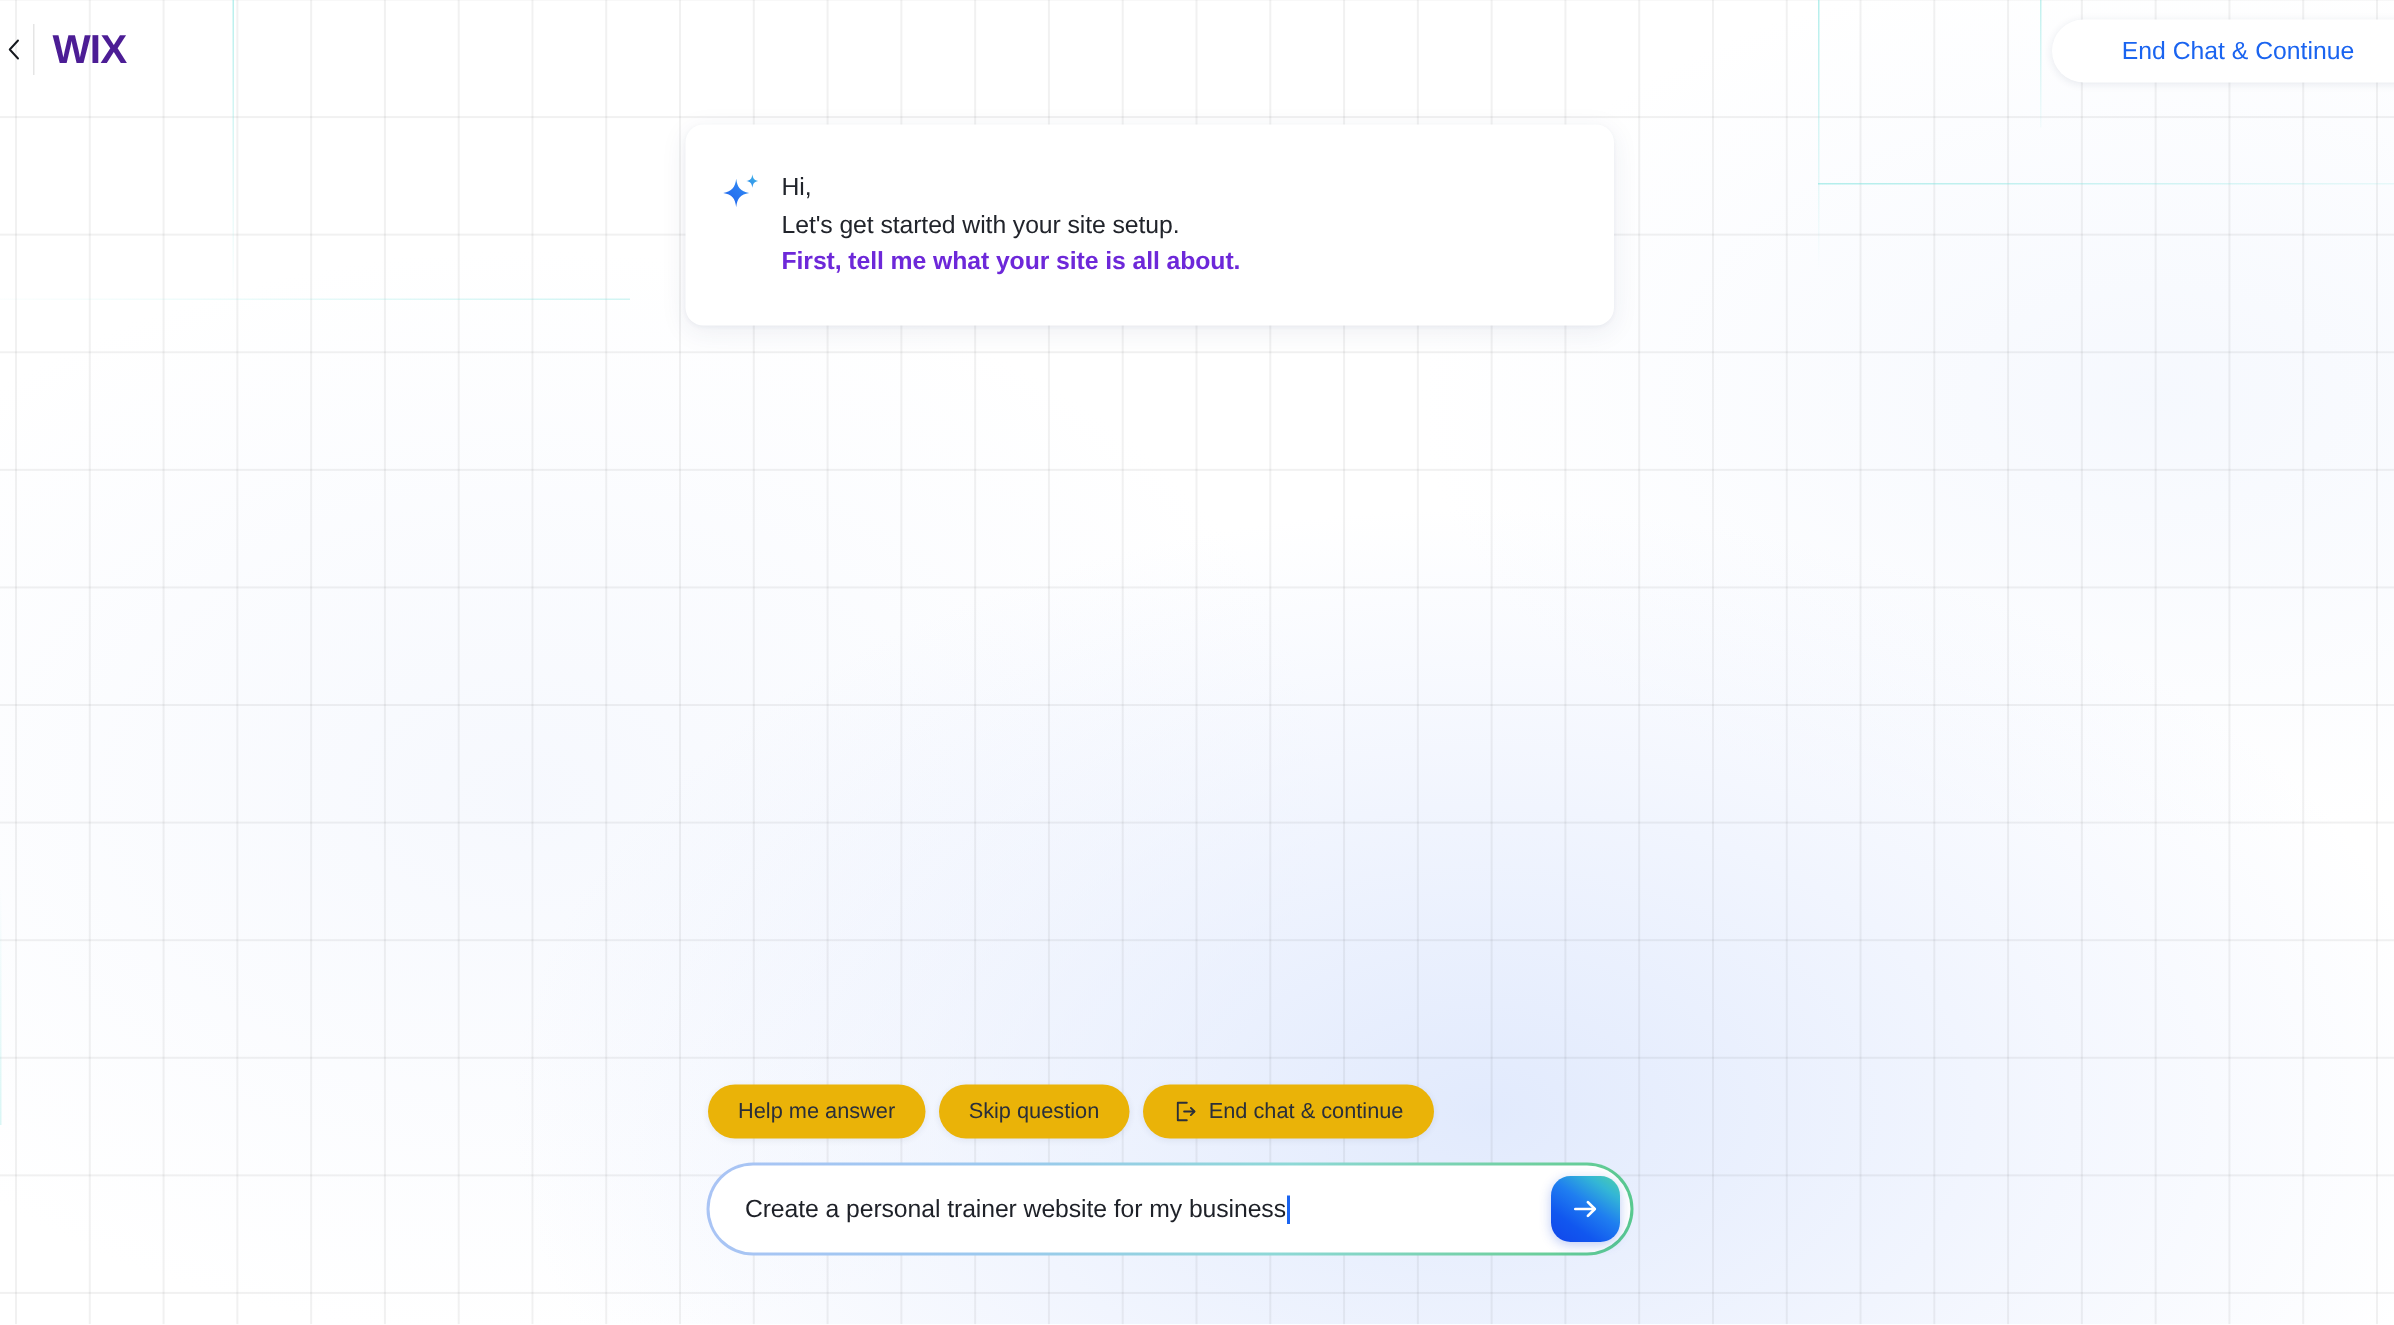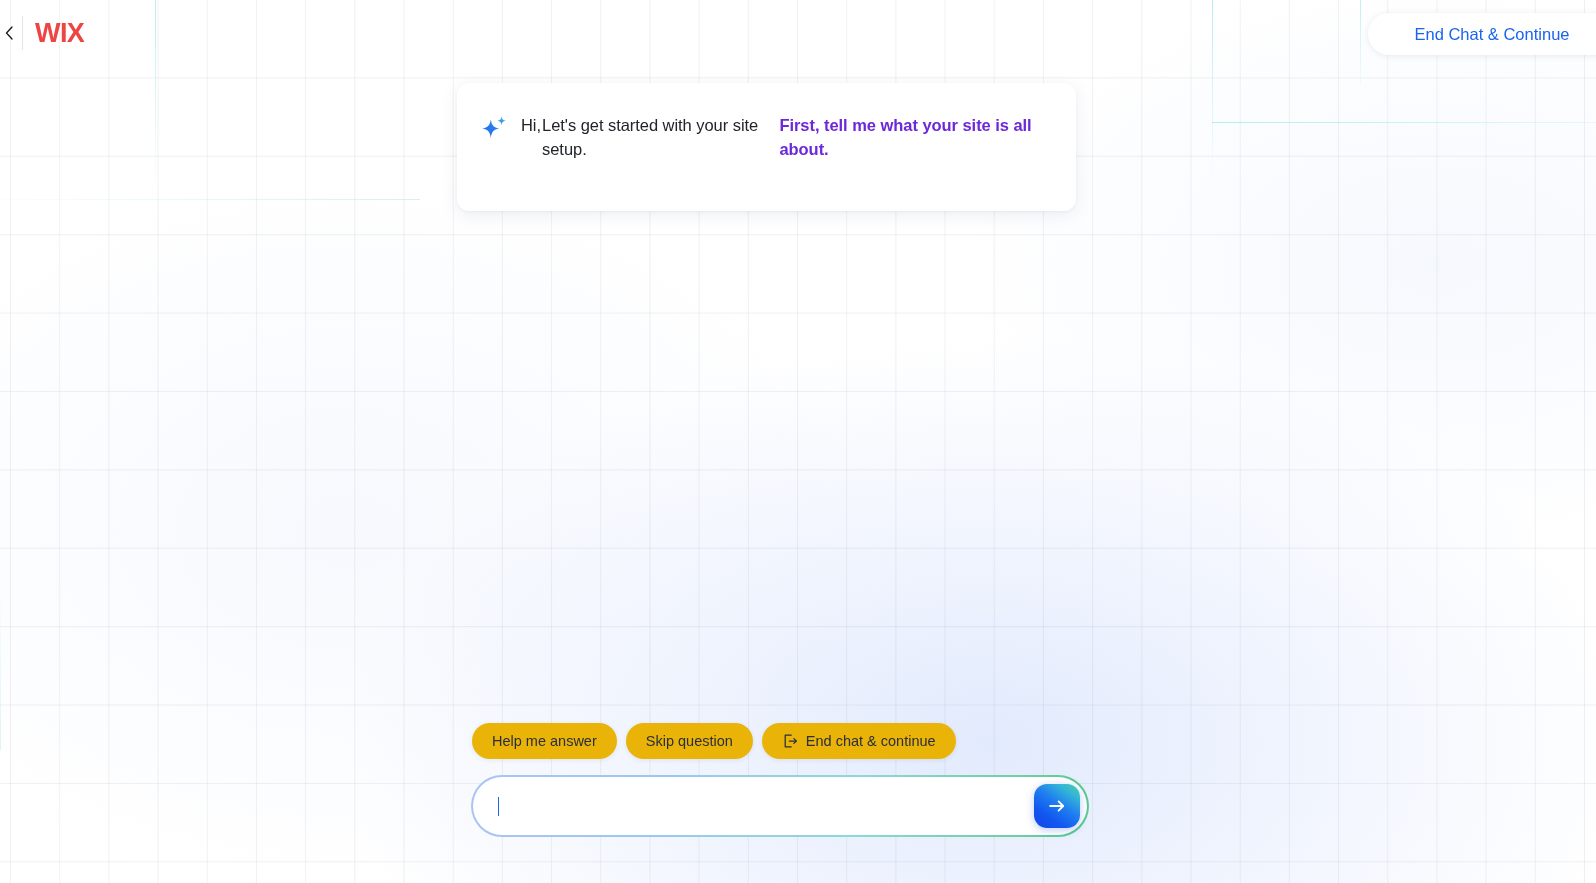--- a/index.html
+++ b/index.html
@@ -91,21 +91,21 @@
     height: 34px;
     background: rgba(0,0,0,0.10);
     margin: 0 12px 0 2px;
   }
 
   .wix-logo {
     font-family: "Liberation Sans", sans-serif;
     font-size: 27px;
     font-weight: 700;
     letter-spacing: -0.6px;
-    color: #ef4444;
+    color: #4c1d95;
     line-height: 1;
     user-select: none;
   }
 
   .end-chat-top {
     position: absolute;
     top: 13px;
     left: 1368px;
     height: 42px;
     padding: 0 30px 0 28px;
@@ -143,21 +143,21 @@
 
   .sparkle-icon {
     flex: 0 0 auto;
     width: 30px;
     height: 30px;
     margin: 1px 12px 0 0;
   }
 
   .message-body {
     display: flex;
-    flex-direction: row;
+    flex-direction: column;
     gap: 1px;
     padding-top: 1px;
   }
 
   .msg-line {
     font-family: "Liberation Sans", sans-serif;
     font-size: 16.5px;
     line-height: 23.5px;
     color: #21242b;
     letter-spacing: -0.05px;
@@ -327,20 +327,21 @@
           <path d="M7.4 8H14.2" stroke="#2a2f3a" stroke-width="1.25" stroke-linecap="round"></path>
           <path d="M11.9 5.6L14.3 8L11.9 10.4" stroke="#2a2f3a" stroke-width="1.25" stroke-linecap="round" stroke-linejoin="round"></path>
         </svg>
       </span>
       <span>End chat &amp; continue</span>
     </button>
   </div>
 
   <div class="input-wrap">
     <div class="input-inner">
+      <span class="input-text">Create a personal trainer website for my business</span>
       <span class="caret"></span>
       <button class="send-button">
         <span>
           <svg width="20" height="18" viewBox="0 0 20 18" fill="none">
             <path d="M3.2 9H16" stroke="#ffffff" stroke-width="1.8" stroke-linecap="round"></path>
             <path d="M11.6 4.4L16.2 9L11.6 13.6" stroke="#ffffff" stroke-width="1.8" stroke-linecap="round" stroke-linejoin="round"></path>
           </svg>
         </span>
       </button>
     </div>

